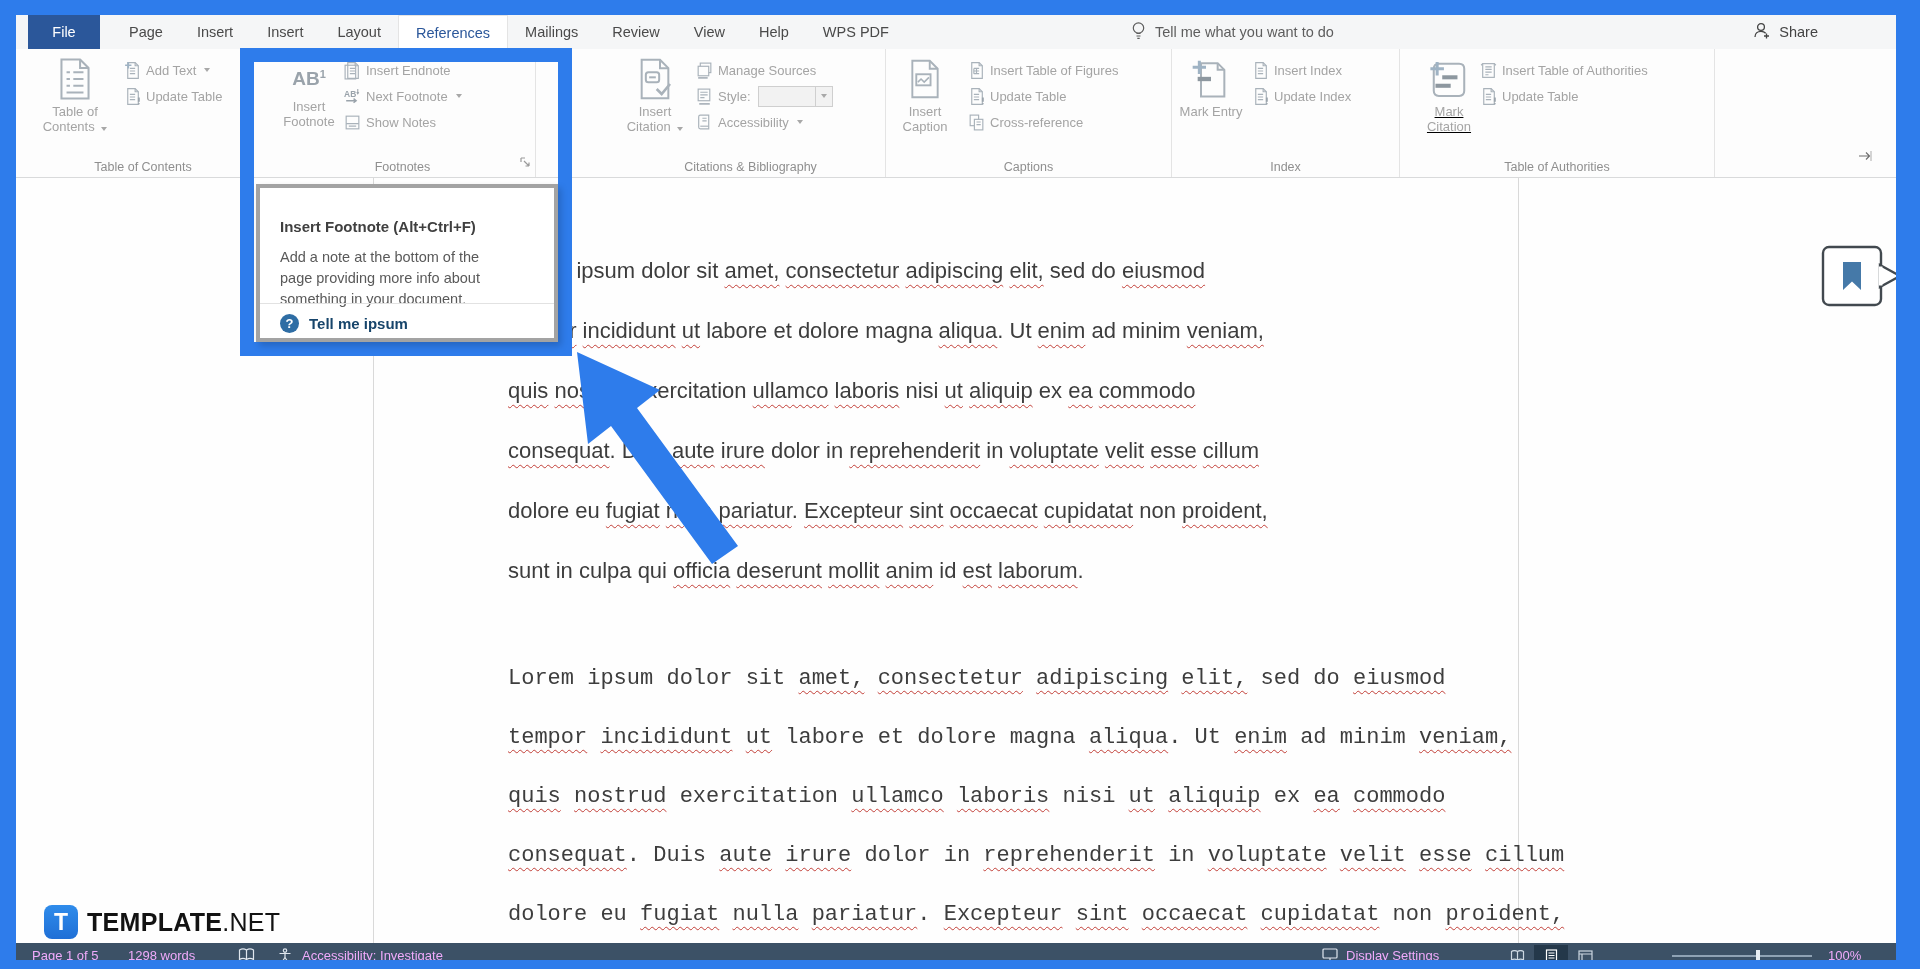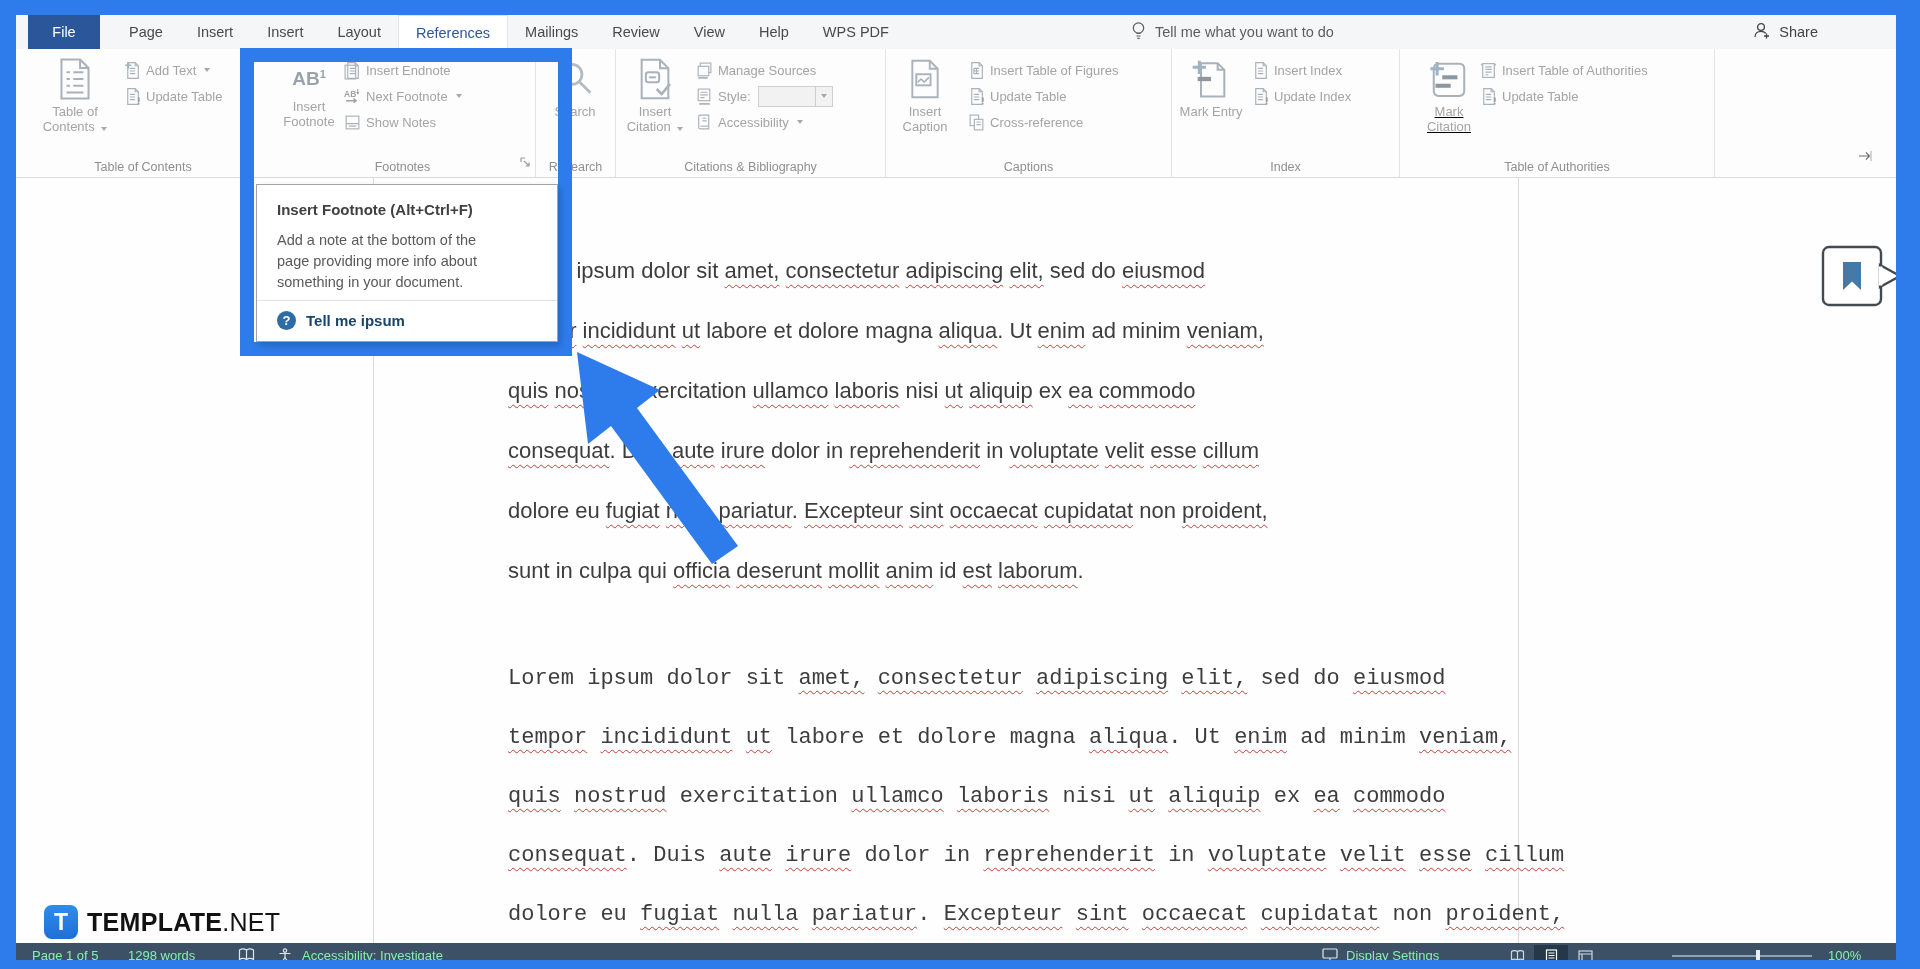--- a/index.html
+++ b/index.html
@@ -47,34 +47,34 @@
   
   #doc-canvas { position:absolute; left:16px; top:178px; width:1880px; height:765px; background:#fefefe; z-index:1; }
   .page-edge { position:absolute; top:0; width:1px; height:765px; background:#d9d9d9; }
   #doc-text { position:absolute; left:492px; top:0; width:960px; color:#3d3d3d; font-size:22px; z-index:2; }
   .para { position:absolute; left:0; width:960px; }
   .dline { height:60px; line-height:60px; white-space:nowrap; }
   .sq { text-decoration-line:underline; text-decoration-style:wavy; text-decoration-color:#c23f38; text-decoration-thickness:1.2px; text-underline-offset:6px; }
 
   
   #hl-box { position:absolute; left:240px; top:48px; width:332px; height:308px; border:14px solid var(--accent); z-index:30; }
-  #tooltip { position:absolute; left:256px; top:184px; width:302px; height:158px; background:#fff; border:1px solid #a3a3a3; box-shadow:3px 4px 7px rgba(0,0,0,.18); z-index:40; padding:16px 18px 0 20px; }
+  #tooltip { position:absolute; left:256px; top:184px; width:302px; height:158px; background:#fff; border:4px solid #a3a3a3; box-shadow:3px 4px 7px rgba(0,0,0,.18); z-index:40; padding:30px 18px 0 20px; }
   #tooltip-title { font-size:15px; font-weight:bold; color:#404040; }
   #tooltip-body { margin-top:12px; width:232px; font-size:14.5px; line-height:21px; color:#595959; }
   #tooltip-divider { position:absolute; left:0; right:0; top:115px; height:1px; background:#e2e2e2; }
   #tooltip-footer { position:absolute; left:20px; top:126px; display:flex; align-items:center; gap:10px; }
   #help-circle { width:19px; height:19px; border-radius:50%; background:#2e6da4; color:#fff; font-size:13px; font-weight:bold; display:flex; align-items:center; justify-content:center; }
   #tellmore-label { font-size:15px; font-weight:bold; color:#17456b; }
   #pointer-arrow { position:absolute; left:540px; top:330px; z-index:50; }
 
   
   #bookmark-callout { position:absolute; left:1820px; top:242px; z-index:20; }
 
   
-  #statusbar { position:absolute; left:16px; top:943px; width:1880px; height:26px; background:#3c5166; color:#86efac; font-size:13px; z-index:15; }
+  #statusbar { position:absolute; left:16px; top:943px; width:1880px; height:26px; background:#3c5166; color:#f0abfc; font-size:13px; z-index:15; }
   .sb-item { position:absolute; top:5px; white-space:nowrap; }
   .sb-icon { position:absolute; top:5px; }
   #view-icons { position:absolute; top:2px; display:flex; }
   .view-ic { width:34px; height:22px; display:flex; align-items:center; justify-content:center; }
   .view-ic.active { background:#24384a; }
   #zoom-slider { position:absolute; top:12px; width:140px; height:2px; background:#8fa2b4; }
   #zoom-marker { position:absolute; top:7px; width:4px; height:12px; background:#e8eef4; }
 
   
   #tn-logo { position:absolute; left:44px; top:905px; display:flex; align-items:center; gap:9px; z-index:16; }
@@ -224,34 +224,20 @@
             </span>
             <span>Show Notes</span>
           </div>
         </div>
         <div class="rgroup-label">Footnotes</div>
         <span class="launcher"><svg width="11" height="11" viewBox="0 0 11 11">
             <g fill="none" stroke="#9a9a9a" stroke-width="1.2">
               <path d="M1 1 v4 M1 1 h4 M4 4 l5 5 M9 9 v-3.5 M9 9 h-3.5"></path>
             </g>
           </svg></span>
-      </div>
-      <div class="rgroup" style="left: 520px; width: 80px;">
-        <div class="bigbtn" style="left: 6px;">
-          <span style="height:44px;display:flex;align-items:center;">
-            <svg width="40" height="40" viewBox="0 0 26 26">
-              <g fill="none" stroke="#b3bcc4" stroke-width="1.8">
-                <circle cx="11" cy="10" r="6.5"></circle>
-                <path d="M15.8 14.8 L23 22"></path>
-              </g>
-            </svg>
-          </span>
-          <span class="blabel">Search</span>
-        </div>
-        <div class="rgroup-label">Research</div>
       </div>
       <div class="rgroup" style="left: 600px; width: 270px;">
         <div class="bigbtn" style="left: 6px;">
           <span style="height:44px;display:flex;align-items:center;">
             <svg width="40" height="44" viewBox="0 0 24 26">
               <g fill="none" stroke="#a9b2ba" stroke-width="1.2">
                 <path d="M4 1.5 h11 l5 5 v18 h-16 z"></path>
                 <path d="M15 1.5 v5 h5"></path>
                 <rect x="6.5" y="9" width="8" height="6" rx="1.5"></rect>
                 <path d="M8.5 12 h4"></path>

